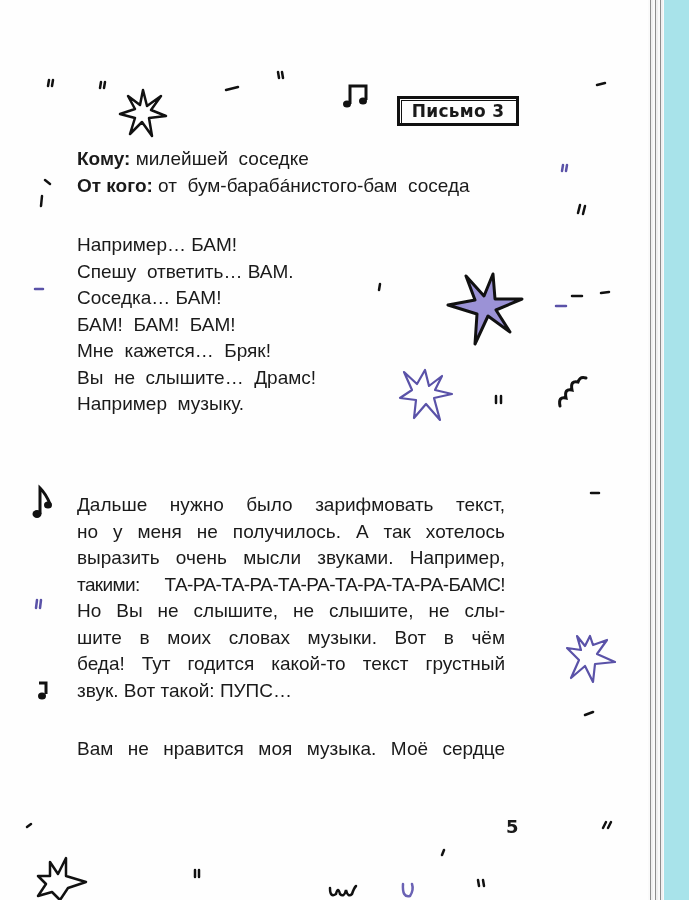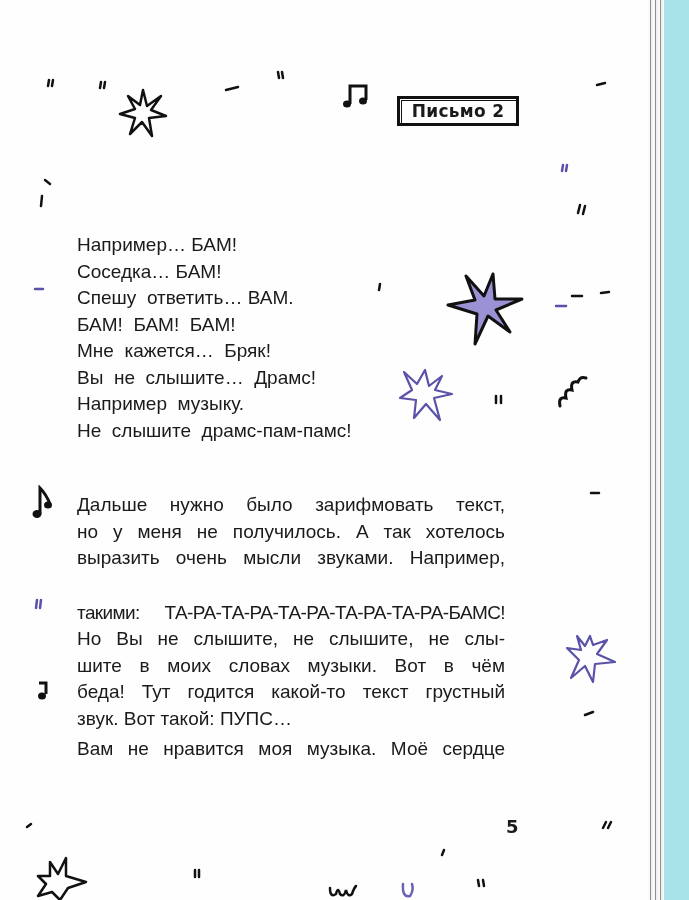--- a/index.html
+++ b/index.html
@@ -19,39 +19,48 @@
   .meta b { font-weight:bold; }
   .page-num { position:absolute; left:506px; top:816px; font-weight:bold; font-size:18px; font-family:"DejaVu Sans", sans-serif; }
   .deco { position:absolute; }
   svg { overflow:visible; }
 </style>
 </head>
 <body>
 
 <div class="page">
 
-  <div class="title-box">Письмо 2</div>
+  <div class="title-box">Письмо 3</div>
 
+  <div class="text meta" style="top:146px;">
+    <div class="line">
+      <b>Кому:</b>
+      <span style="white-space:pre">милейшей  соседке</span>
+    </div>
+    <div class="line">
+      <b>От кого:</b>
+      <span style="white-space:pre">от  бум-барабáнистого-бам  соседа</span>
+    </div>
+  </div>
 
   <div class="text" style="top:232px;">
     <div class="line" style="white-space:pre">Например… БАМ!</div>
+    <div class="line" style="white-space:pre">Спешу  ответить… ВАМ.</div>
     <div class="line" style="white-space:pre">Соседка… БАМ!</div>
-    <div class="line" style="white-space:pre">Спешу  ответить… ВАМ.</div>
     <div class="line" style="white-space:pre">БАМ!  БАМ!  БАМ!</div>
     <div class="line" style="white-space:pre">Мне  кажется…  Бряк!</div>
     <div class="line" style="white-space:pre">Вы  не  слышите…  Драмс!</div>
     <div class="line" style="white-space:pre">Например  музыку.</div>
-    <div class="line" style="white-space:pre">Не  слышите  драмс-пам-памс!</div>
   </div>
 
   <div class="text justify" style="top:492px;">
     <div class="line">Дальше нужно было зарифмовать текст,</div>
     <div class="line">но у меня не получилось. А так хотелось</div>
     <div class="line">выразить очень мысли звуками. Например,</div>
-    <div class="line" style="letter-spacing:-0.6px;margin-top:28px;">такими: ТА-РА-ТА-РА-ТА-РА-ТА-РА-ТА-РА-БАМС!</div>
+    <div class="line" style="letter-spacing:-0.6px;">такими: ТА-РА-ТА-РА-ТА-РА-ТА-РА-ТА-РА-БАМС!</div>
     <div class="line">Но Вы не слышите, не слышите, не слы-</div>
     <div class="line">шите в моих словах музыки. Вот в чём</div>
     <div class="line">беда! Тут годится какой-то текст грустный</div>
     <div class="line last">звук. Вот такой: ПУПС…</div>
   </div>
 
   <div class="text justify" style="top:736px;">
     <div class="line">Вам не нравится моя музыка. Моё сердце</div>
   </div>
 

